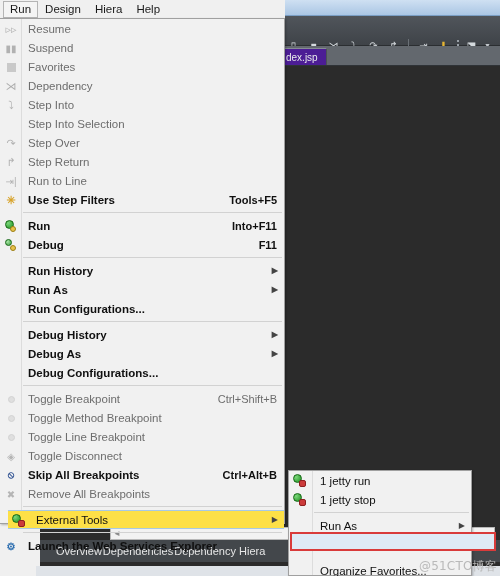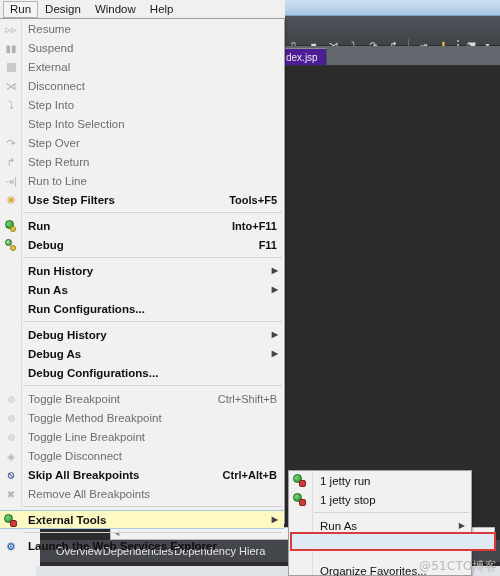--- a/index.html
+++ b/index.html
@@ -160,24 +160,24 @@
   }
   .menu-item .arrow {
     position: absolute; right: 6px; font-size: 8px; color: #444;
   }
   .menu-item .ic {
     position: absolute; left: 3px; top: 2px;
     width: 16px; height: 16px;
     display: flex; align-items: center; justify-content: center;
   }
   .menu-item.hl {
-    background: #fef9c3;
+    background: #fde047;
     border-top: 1px solid #a8c9e4;
     border-bottom: 1px solid #a8c9e4;
-    color: #101010; font-weight: bold;
+    color: #101010; font-weight: normal; margin-left: 8px;
   }
   .menu-sep {
     height: 1px; margin: 3px 2px 3px 23px; background: #d2d2d2;
   }
 
   
   .ico { display:block; }
   .ico.dim { opacity: .38; filter: grayscale(100%); }
 
   
@@ -286,21 +286,21 @@
         <span>Overview</span>
         <span>Dependencies</span>
         <span>Dependency Hiera</span>
       </div>
     <div class="ide-outer-frame"></div>
   </div>
 
   <div class="menubar" id="menubar">
       <div class="mi active">Run</div>
       <div class="mi">Design</div>
-      <div class="mi">Window</div>
+      <div class="mi">Hiera</div>
       <div class="mi">Help</div>
     </div>
 
   <div class="menu">
     <div class="menu-gutter"></div>
     <div id="run-menu-items">
         <div class="menu-item">
           <span class="ic">
             <span class="ico dim" style="font-size:11px;color:#4a4a4a;">▹▹</span>
           </span>
@@ -309,27 +309,27 @@
         <div class="menu-item">
           <span class="ic">
             <span class="ico dim" style="font-size:10px;color:#4a4a4a;">▮▮</span>
           </span>
           <span class="lbl">Suspend</span>
         </div>
         <div class="menu-item">
           <span class="ic">
             <span class="mini-rect ico dim" style="background:#8a8a8a;"></span>
           </span>
-          <span class="lbl">External</span>
+          <span class="lbl">Favorites</span>
         </div>
         <div class="menu-item">
           <span class="ic">
             <span class="ico dim" style="font-size:11px;color:#3a3a7a;">⋊</span>
           </span>
-          <span class="lbl">Disconnect</span>
+          <span class="lbl">Dependency</span>
         </div>
         <div class="menu-item">
           <span class="ic">
             <span class="ico dim" style="font-size:11px;color:#4a4a4a;">⤵</span>
           </span>
           <span class="lbl">Step Into</span>
         </div>
         <div class="menu-item">
           <span class="lbl">Step Into Selection</span>
         </div>

